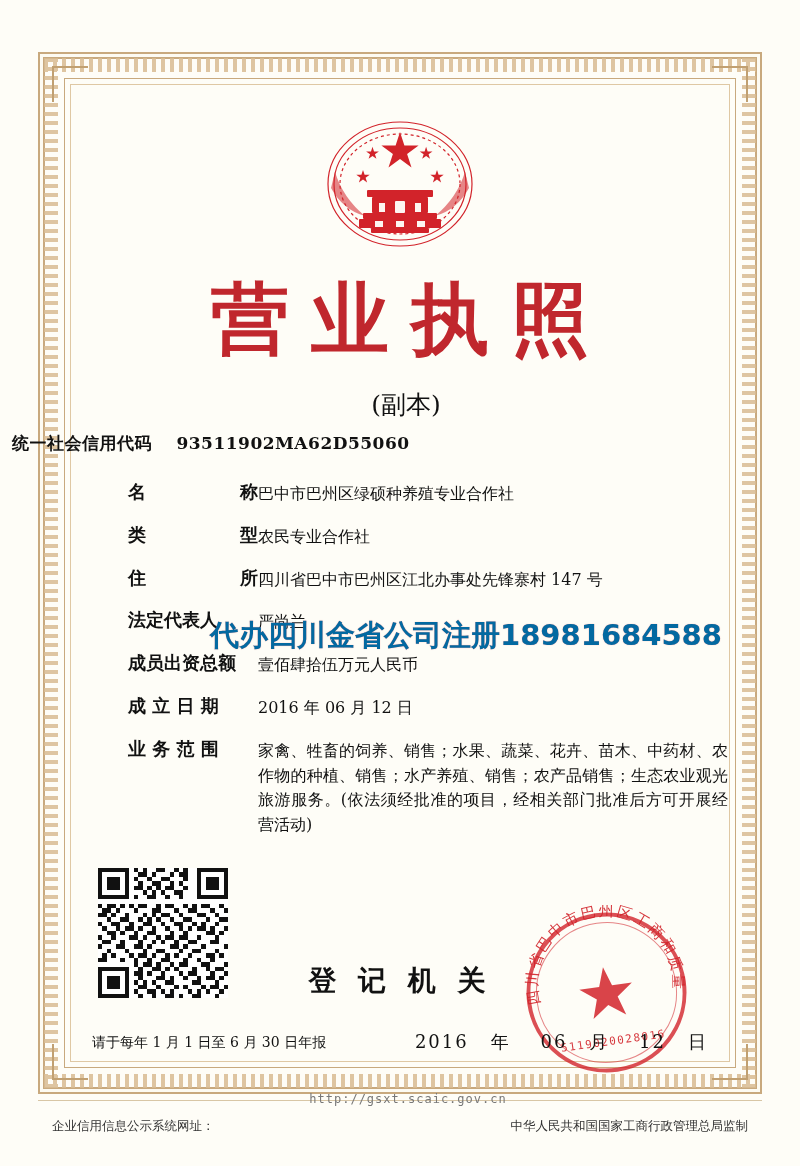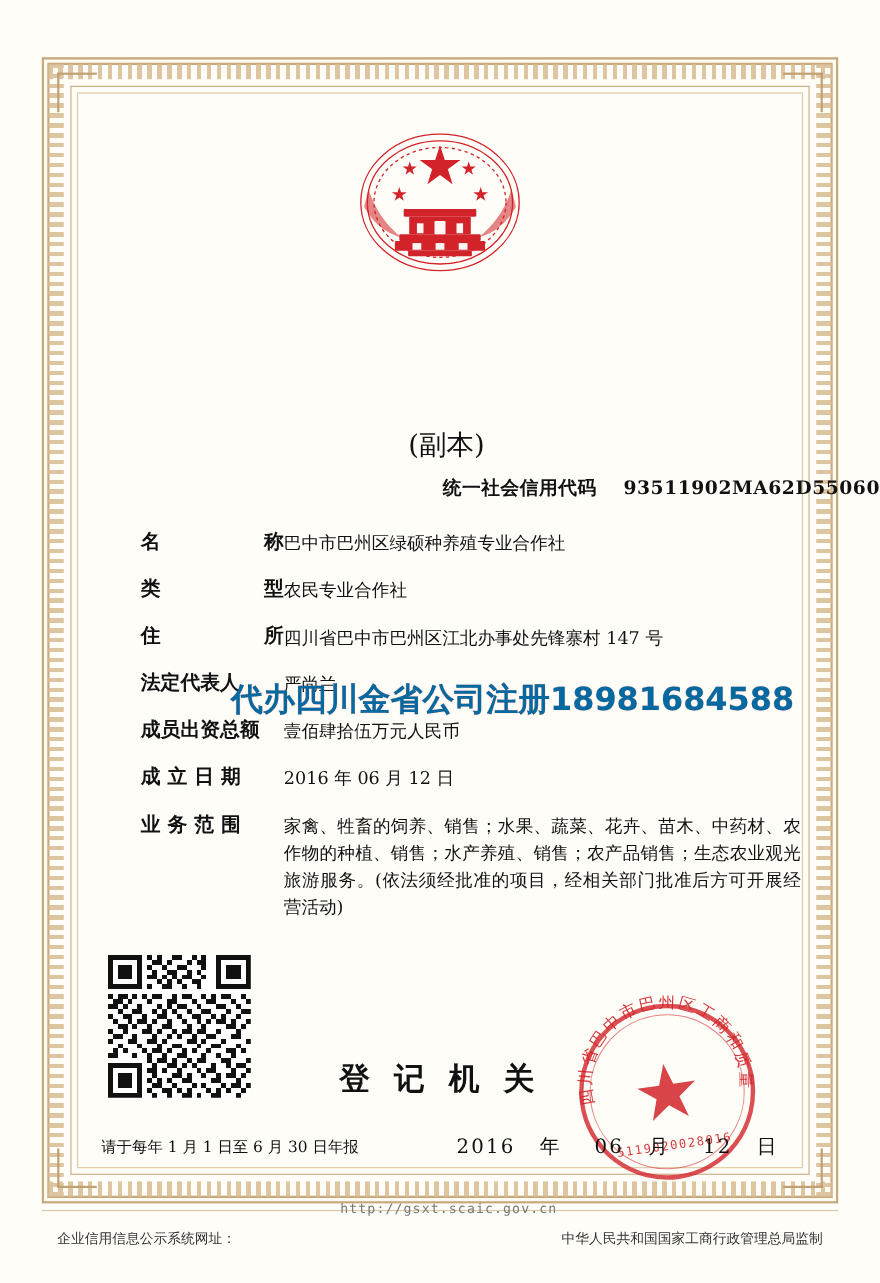--- a/index.html
+++ b/index.html
@@ -68,21 +68,21 @@
     line-height:1;
   }
   .subtitle{
     position:absolute;left:0;right:0;top:388px;
     text-align:center;font-size:25px;color:#111;
     font-family:"DejaVu Serif","Liberation Serif",serif;
     margin-left:12px;
   }
   .credit-code{
     position:absolute;left:12px;right:0;top:432px;
-    text-align:right;font-size:17px;color:#111;font-weight:bold;
+    text-align:left;font-size:17px;color:#111;font-weight:bold;
     font-family:"DejaVu Serif","Liberation Serif",serif;
     letter-spacing:.5px;
   }
 
   .fields{
     position:absolute;left:128px;top:480px;right:70px;
   }
   .row{display:flex;margin-bottom:16px;align-items:flex-start;}
   .row .label{
     width:130px;flex:0 0 130px;
@@ -201,20 +201,21 @@
         <rect x="80" y="89" width="10" height="12" rx="1"></rect>
         <rect x="64" y="91" width="6" height="9"></rect>
         <rect x="100" y="91" width="6" height="9"></rect>
         <rect x="60" y="109" width="8" height="6"></rect>
         <rect x="81" y="109" width="8" height="6"></rect>
         <rect x="102" y="109" width="8" height="6"></rect>
       </g>
     </svg>
   </div>
 
+  <div class="title">营业执照</div>
   <div class="subtitle">(副本)</div>
 
   <div class="credit-code">
     <span>统一社会信用代码</span>
     <span style="display:inline-block;width:18px"></span><span>93511902MA62D55060</span>
   </div>
 
   <div class="fields">
 
     <div class="row">

